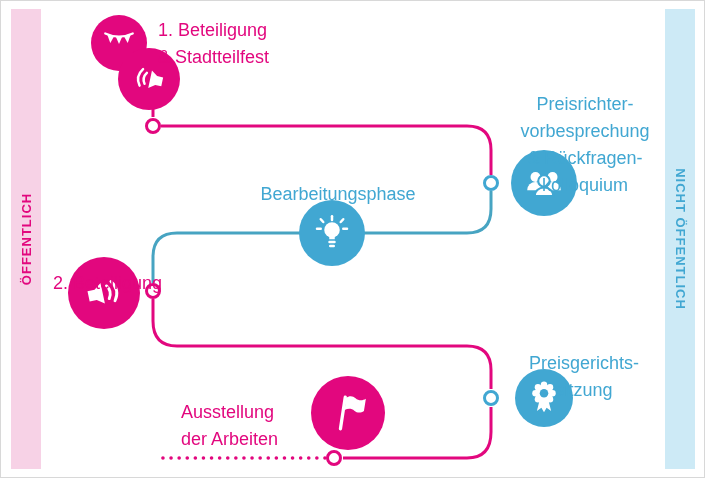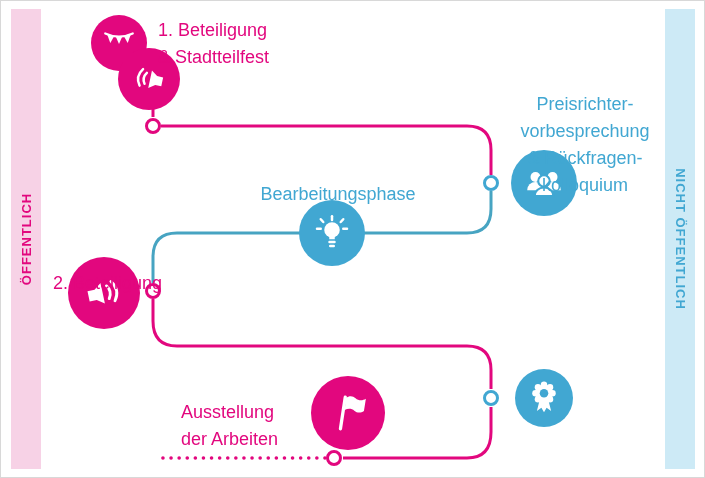--- a/index.html
+++ b/index.html
@@ -166,20 +166,22 @@
         <circle cx="10.9" cy="17.1" r="2.7"></circle>
         <circle cx="8.8" cy="12" r="2.7"></circle>
         <circle cx="10.9" cy="6.9" r="2.7"></circle>
         <circle cx="16" cy="4.8" r="2.7"></circle>
         <circle cx="21.1" cy="6.9" r="2.7"></circle>
         <circle cx="16" cy="12" r="7.4"></circle>
       </g>
       <circle cx="16" cy="12" r="3.6" class="fill-blue"></circle>
     </svg>
   </div>
+  <div class="label blue t-center" id="l-jury-session">Preisgerichts-
+sitzung</div>
 
   <div class="bubble pink" id="b-flag">
     <svg width="44" height="44" viewBox="0 0 32 32">
       <line x1="10.5" y1="27.5" x2="14" y2="4.5" stroke="#fff" stroke-width="2.4" stroke-linecap="round"></line>
       <path d="M14.5,5 C17,3.2 19.5,3.4 21.5,5.2 C23.5,7 26.5,7.2 29,5.6 L27.6,14.6 C25.2,16.2 22.5,16 20.6,14.3 C18.7,12.6 16,12.5 13.6,13.8 Z" fill="#fff"></path>
     </svg>
   </div>
   <div class="label pink t-right" id="l-exhibition">Ausstellung
 der Arbeiten</div>
 

